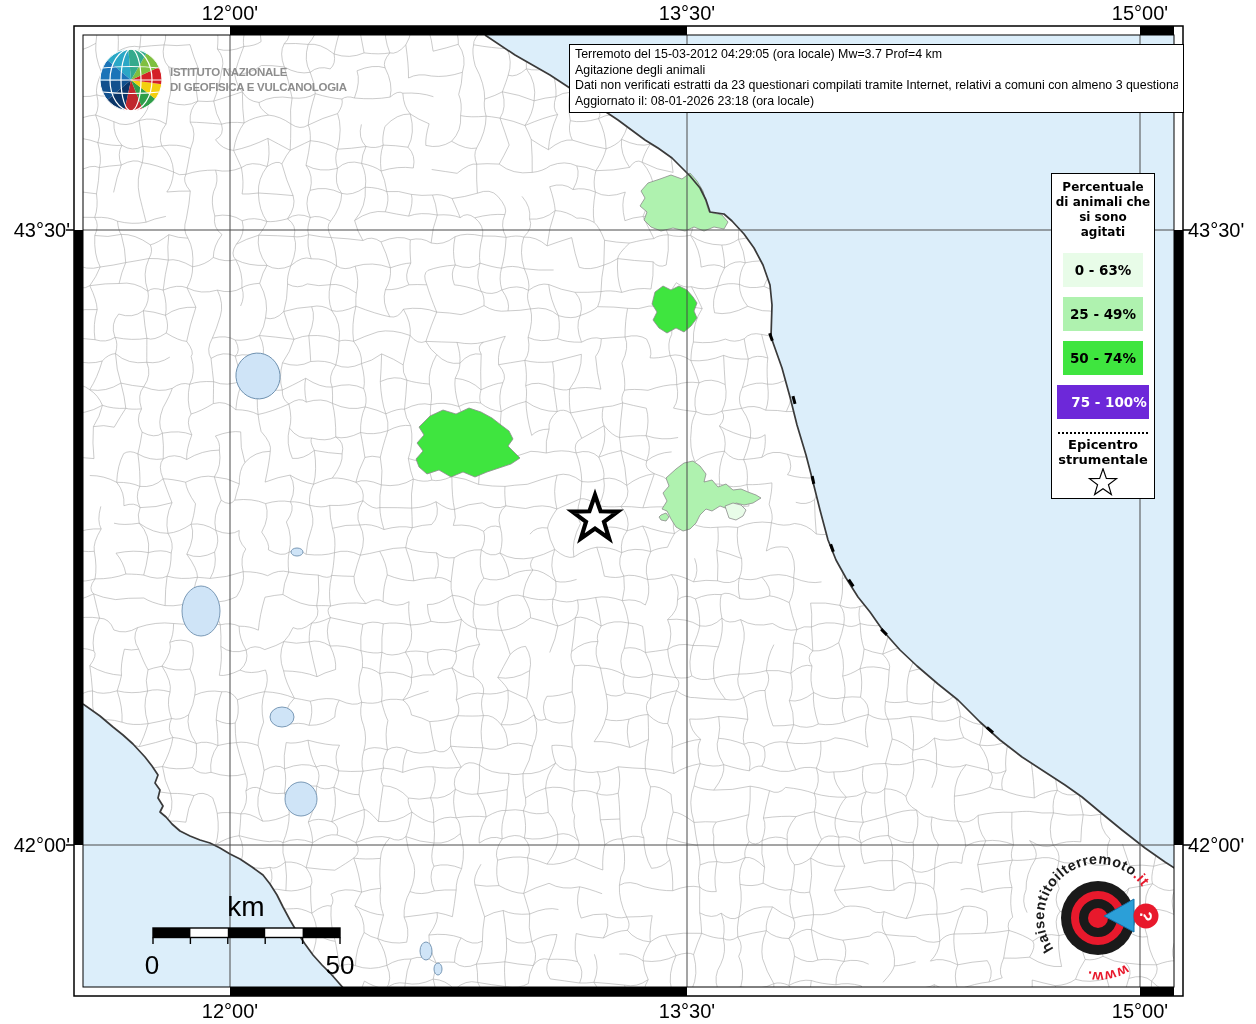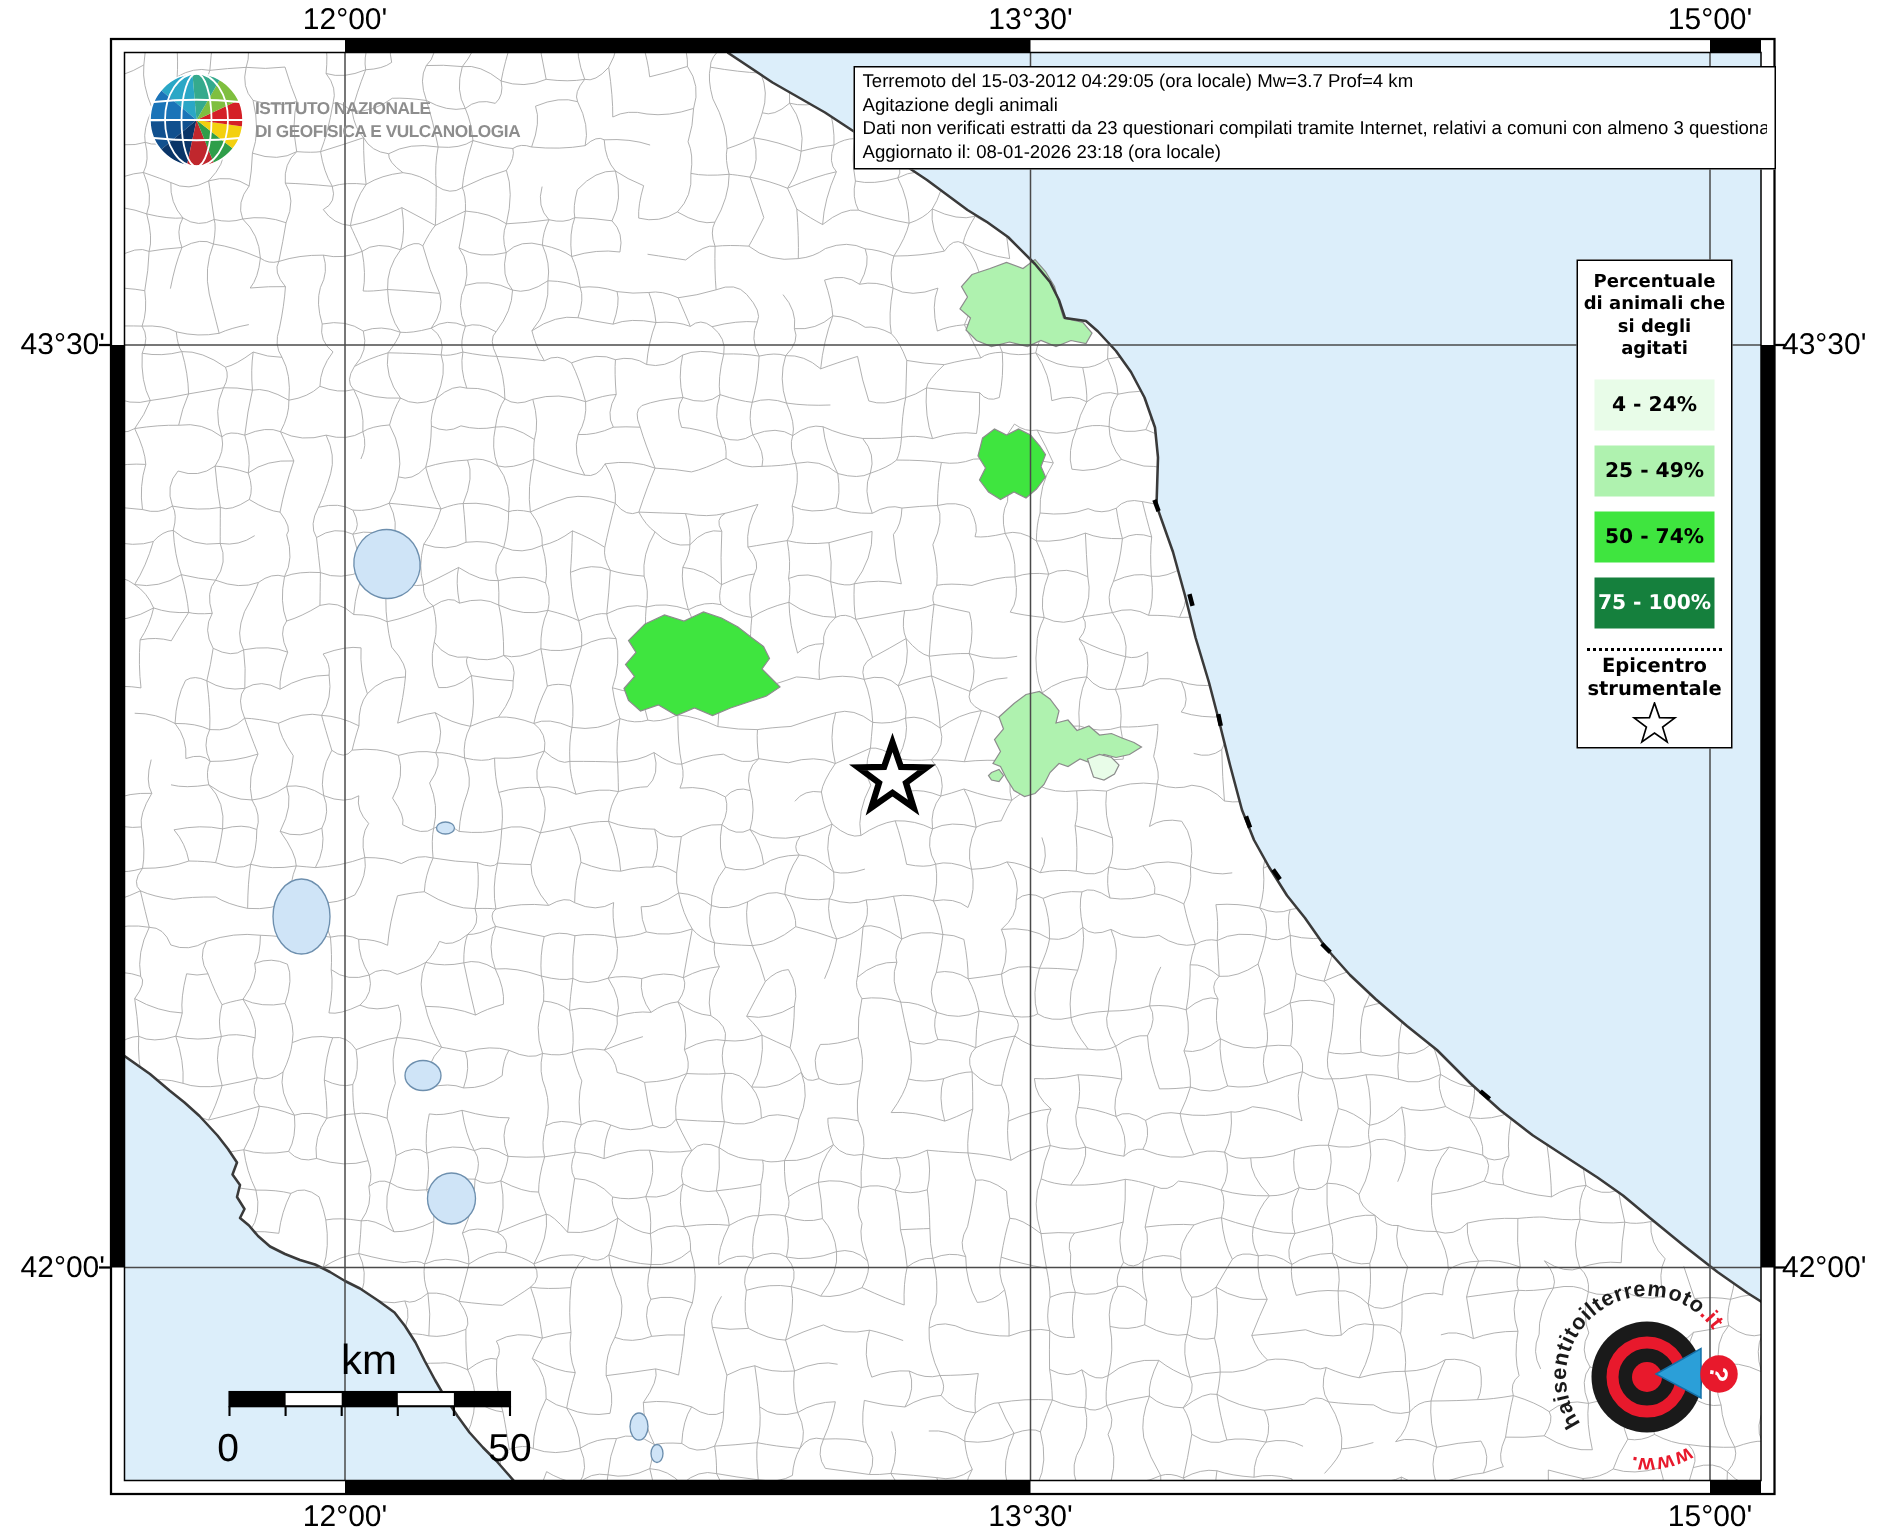--- a/index.html
+++ b/index.html
@@ -194,31 +194,31 @@
 
 <div class="titlebox">
   <div class="tline">Terremoto del 15-03-2012 04:29:05 (ora locale) Mw=3.7 Prof=4 km</div>
   <div class="tline">Agitazione degli animali</div>
   <div class="tline">Dati non verificati estratti da 23 questionari compilati tramite Internet, relativi a comuni con almeno 3 questionari.</div>
   <div class="tline">Aggiornato il: 08-01-2026 23:18 (ora locale)</div>
 </div>
 
 
 <div class="legend">
-  <div class="legend-title">Percentuale di animali che si degli agitati</div>
+  <div class="legend-title">Percentuale di animali che si sono agitati</div>
   <div class="swatch first" style="background: rgb(232, 252, 232);">
-        <span>4 - 24%</span>
+        <span>0 - 63%</span>
       </div>
   <div class="swatch" style="background: rgb(175, 242, 175);">
         <span>25 - 49%</span>
       </div>
   <div class="swatch" style="background: rgb(63, 229, 63);">
         <span>50 - 74%</span>
       </div>
-  <div class="swatch cw" style="background: #15803d;">
+  <div class="swatch cw" style="background: #6d28d9; padding-left: 12px;">
         <span>75 - 100%</span>
       </div>
   <div class="legend-divider"></div>
   <div class="legend-epicenter">Epicentro strumentale</div>
   <svg class="legend-star" width="32" height="30" viewBox="-22 -21 44 42">
     <path fill="#fff" stroke="#000" stroke-width="1.6" d="M0,-20 L4.7,-6.47 L19.02,-6.18 L7.6,2.47 L11.76,16.18 L0,8 L-11.76,16.18 L-7.6,2.47 L-19.02,-6.18 L-4.7,-6.47 Z"></path>
   </svg>
 </div>
 
 </div>

